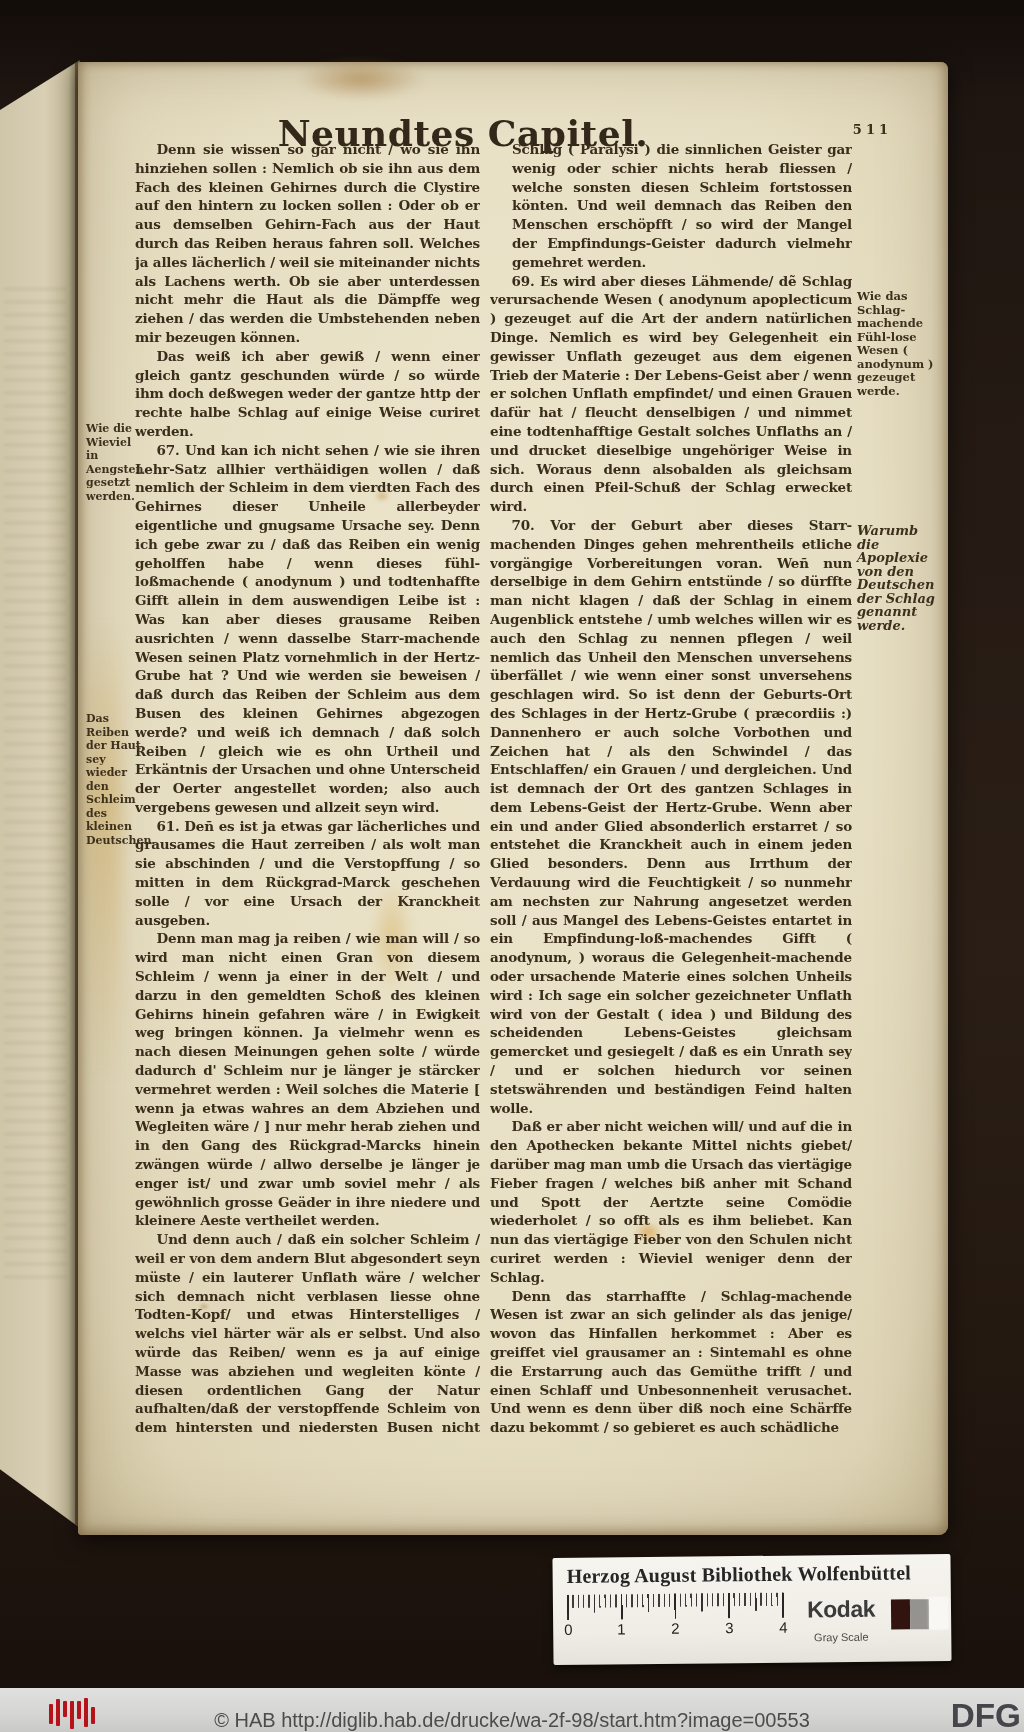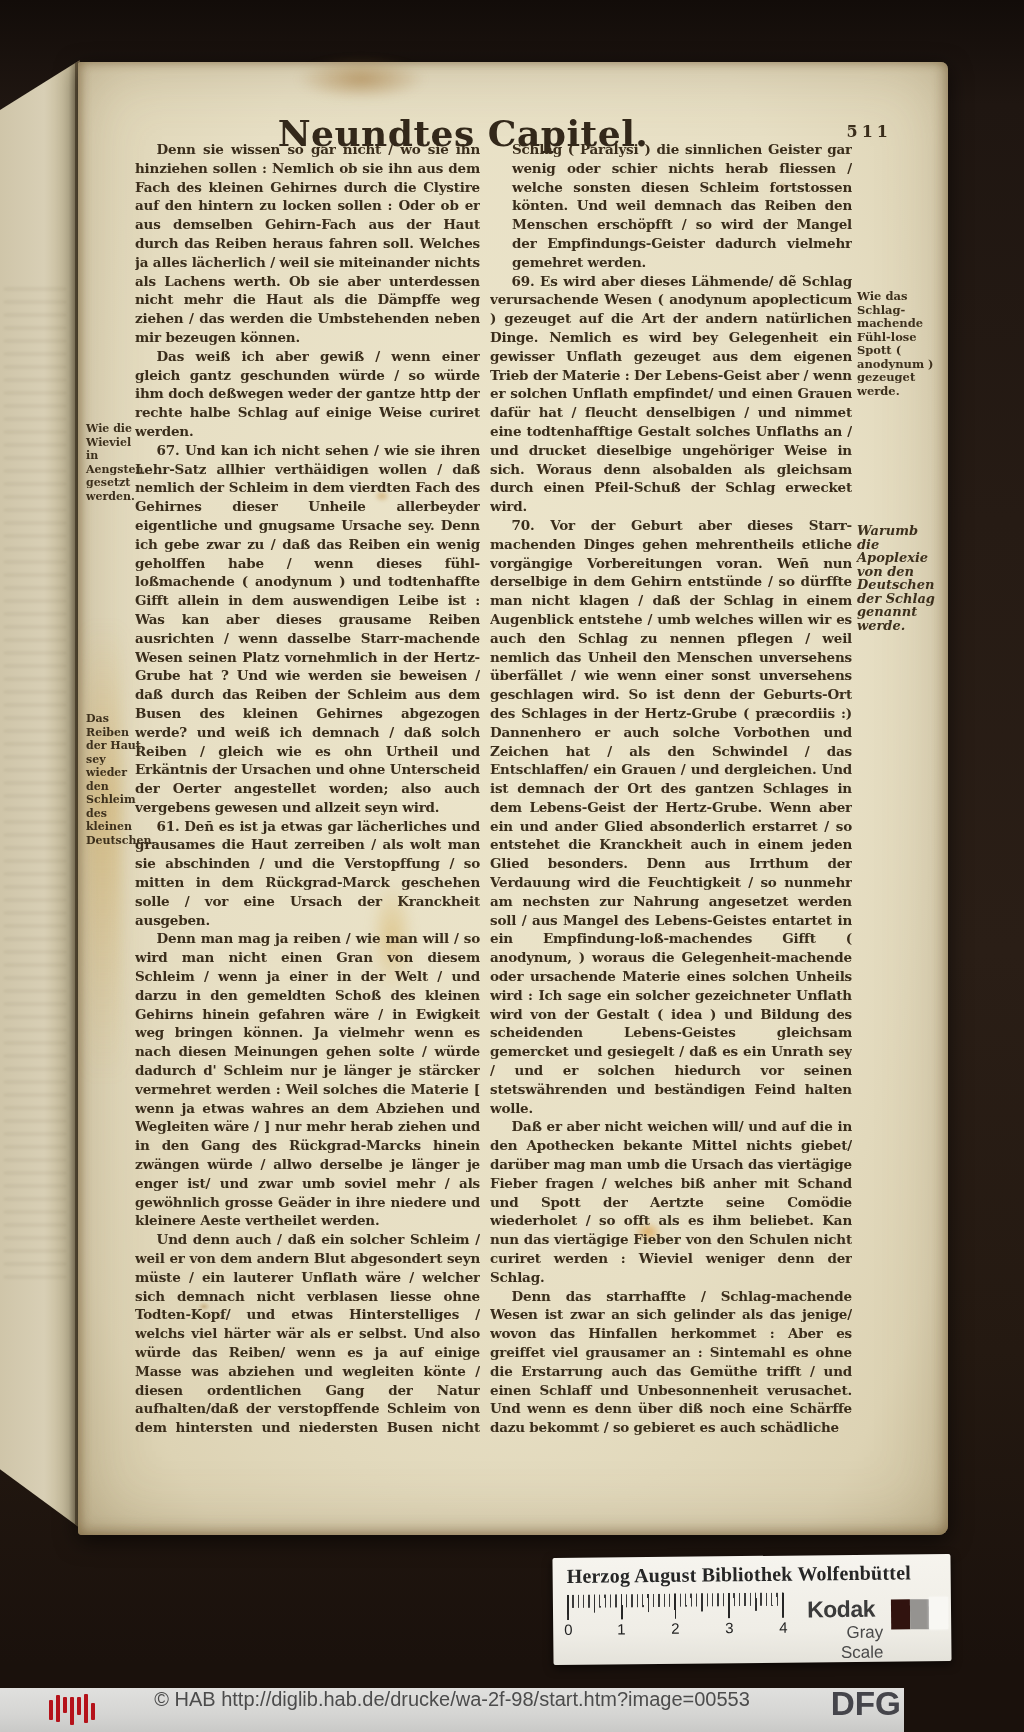--- a/index.html
+++ b/index.html
@@ -57,21 +57,21 @@
   .stain.s-fox2 { left:120px; top:1240px; width:12px; height:9px;
     background:radial-gradient(ellipse, rgba(170,125,60,.4), transparent 70%); }
 
   
   .pg-title {
     position:absolute; left:0; top:50px; width:770px; text-align:center;
     font-size:36px; font-weight:bold; color:#33281a; letter-spacing:.5px;
   }
   .pg-number {
     position:absolute; right:56px; top:60px;
-    font-size:16px; font-weight:bold; color:#3a2d1b; letter-spacing:4px;
+    font-size:13px; font-weight:bold; color:#3a2d1b; letter-spacing:4px;
   }
 
   
   .col {
     position:absolute; top:78px; overflow:hidden;
     font-size:13.5px; font-weight:bold; line-height:18.8px;
     letter-spacing:-.2px; color:#3a2d1b; text-align:justify;
   }
   .col.left  { left:57px;  width:345px; height:1300px; }
   .col.right { left:412px; width:362px; height:1300px; }
@@ -110,32 +110,32 @@
   .ruler .t-minor { position:absolute; left:0; top:0; width:218px; height:13px;
     background:repeating-linear-gradient(90deg,#3c3c3c 0 1.3px, transparent 1.3px 5.375px); }
   .ruler .t-mid { position:absolute; left:0; top:0; width:218px; height:18px;
     background:repeating-linear-gradient(90deg,#303030 0 1.5px, transparent 1.5px 26.875px); }
   .ruler .t-major { position:absolute; left:0; top:0; width:218px; height:25px;
     background:repeating-linear-gradient(90deg,#262626 0 1.8px, transparent 1.8px 53.75px); }
   .ruler .num { position:absolute; top:26px; font-size:15px; color:#222;
     font-family:"Liberation Sans", sans-serif; }
   .kodak { margin-left:14px; text-align:center; width:84px; flex:none; margin-top:4px; }
   .kodak .brand { font-weight:bold; font-size:23px; color:#3b3b3b; letter-spacing:-.5px; }
-  .kodak .sub { font-size:17px; color:#4a4a4a; margin-top:0;text-align:right; }
+  .kodak .sub { font-size:11px; color:#4a4a4a; margin-top:8px; }
   .patches { display:flex; margin-left:8px; margin-top:8px; }
   .patch { width:19px; height:30px; }
   .patch.dark { background:#31130f; }
   .patch.mid { background:#959390; }
   .patch.light { background:#f8f7f3; box-shadow:0 0 3px rgba(255,255,255,.7); height:32px; margin-top:-2px; }
 
   
   .footer {
-    position:absolute; left:0; top:1688px; width:904px; height:44px;
+    position:absolute; left:0; top:1688px; width:1024px; height:44px;
     background:linear-gradient(180deg,#e0e0de 0%,#d5d5d3 60%,#c9c9c7 100%);
-    display:flex; align-items:flex-start;padding-left:40px;
+    display:flex; align-items:flex-end;padding-left:40px;
   }
   .hab-logo { display:flex; align-items:center; margin-left:9px; height:40px; }
   .hab-bar { width:4px; background:#b5121a; margin-right:3px; border-radius:1px; }
   .hab-bar:nth-child(1){height:20px; margin-top:4px;}
   .hab-bar:nth-child(2){height:27px;}
   .hab-bar:nth-child(3){height:16px; margin-top:-6px;}
   .hab-bar:nth-child(4){height:28px; margin-top:6px;}
   .hab-bar:nth-child(5){height:18px; margin-top:-4px;}
   .hab-bar:nth-child(6){height:29px;}
   .hab-bar:nth-child(7){height:17px; margin-top:6px;}
@@ -189,21 +189,21 @@
       <p>Daß er aber nicht weichen will/ und auf die in den Apothecken bekante Mittel nichts giebet/ darüber mag man umb die Ursach das viertägige Fieber fragen / welches biß anher mit Schand und Spott der Aertzte seine Comödie wiederholet / so offt als es ihm beliebet. Kan nun das viertägige Fieber von den Schulen nicht curiret werden : Wieviel weniger denn der Schlag.</p>
       <p>Denn das starrhaffte / Schlag-machende Wesen ist zwar an sich gelinder als das jenige/ wovon das Hinfallen herkommet : Aber es greiffet viel grausamer an : Sintemahl es ohne die Erstarrung auch das Gemüthe trifft / und einen Schlaff und Unbesonnenheit verusachet. Und wenn es denn über diß noch eine Schärffe dazu bekommt / so gebieret es auch schädliche</p>
       <div class="sig-row">
         <span class="sig">Uu 4</span>
         <span class="catch">Ge-</span>
       </div>
     </div>
 
     <div class="mnote ln1">Wie die Wieviel in Aengsten gesetzt werden.</div>
     <div class="mnote ln2">Das Reiben der Haut sey wieder den Schleim des kleinen Deutschen.</div>
-    <div class="mnote rn1">Wie das Schlag-machende Fühl-lose Spott ( anodynum ) gezeuget werde.</div>
+    <div class="mnote rn1">Wie das Schlag-machende Fühl-lose Wesen ( anodynum ) gezeuget werde.</div>
     <div class="mnote rn2">Warumb die Apoplexie von den Deutschen der Schlag genannt werde.</div>
   </div>
 
   <div class="card">
     <div class="card-title">Herzog August Bibliothek Wolfenbüttel</div>
     <div class="card-row">
       <div class="ruler">
         <div class="t-minor"></div>
         <div class="t-mid"></div>
         <div class="t-major"></div>

